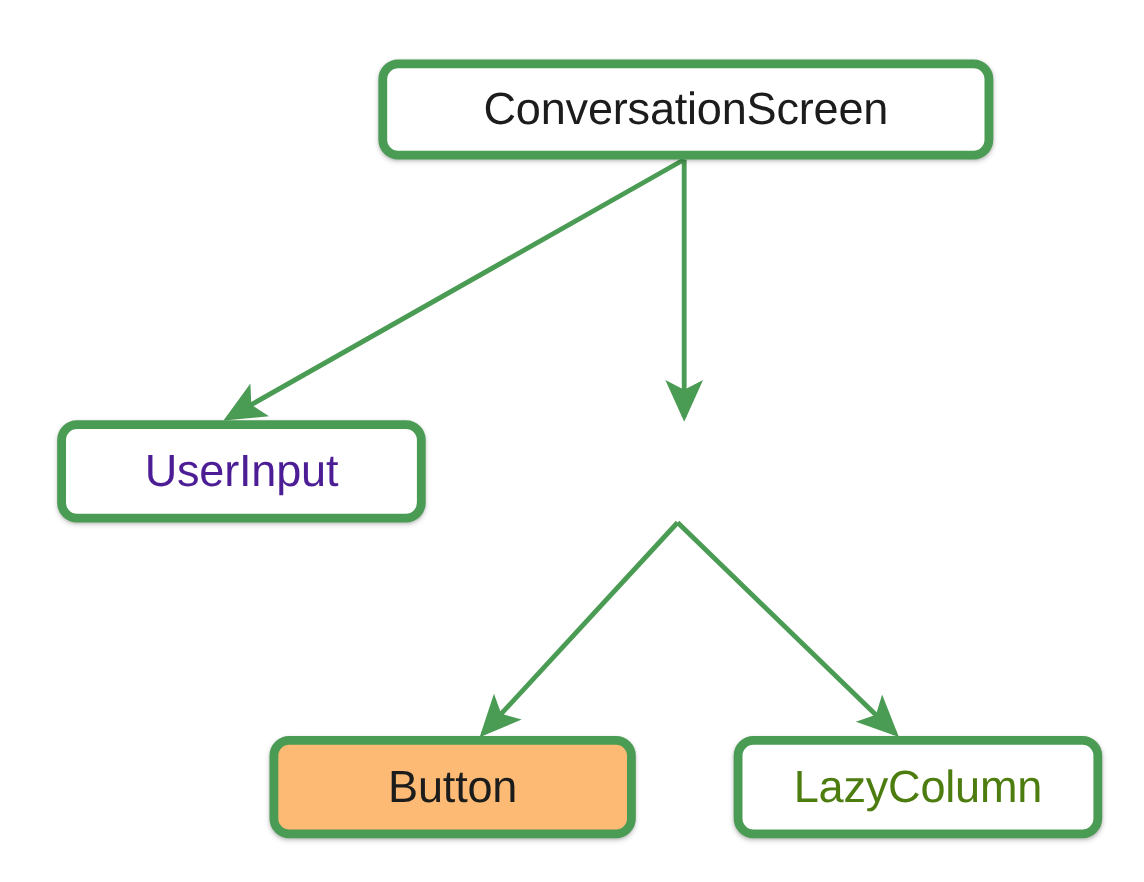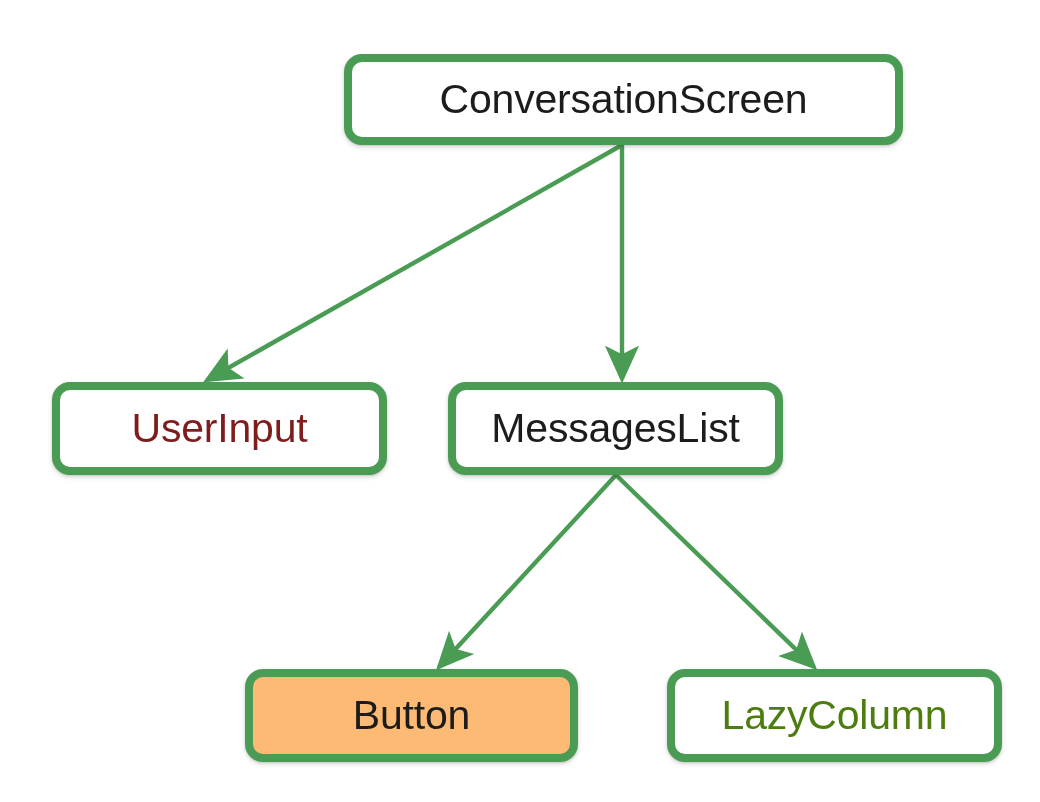--- a/index.html
+++ b/index.html
@@ -70,26 +70,23 @@
     <line x1="616" y1="475" x2="439" y2="667" stroke="#4a9b53" stroke-width="4.4" marker-end="url(#arrowhead)"></line>
 
     <line x1="616" y1="475" x2="814" y2="667" stroke="#4a9b53" stroke-width="4.4" marker-end="url(#arrowhead)"></line>
   </svg>
 
   <div class="node" id="node-conversation-screen" style="left: 344px; top: 54px; width: 559px; height: 91px; border-color: rgb(74, 155, 83); background: rgb(255, 255, 255);">
     <span class="node-label" style="color: rgb(28, 28, 28);">ConversationScreen</span>
   </div>
 
   <div class="node" id="node-user-input" style="left: 52px; top: 382px; width: 335px; height: 93px; border-color: rgb(74, 155, 83); background: rgb(255, 255, 255);">
-    <span class="node-label" style="color: #7f1d1d;">UserInput</span>
+    <span class="node-label" style="color: #4c1d95;">UserInput</span>
   </div>
 
-  <div class="node" id="node-messages-list" style="left: 448px; top: 382px; width: 335px; height: 93px; border-color: rgb(74, 155, 83); background: rgb(255, 255, 255);">
-    <span class="node-label" style="color: rgb(28, 28, 28);">MessagesList</span>
-  </div>
 
   <div class="node" id="node-button" style="left: 245px; top: 669px; width: 333px; height: 93px; border-color: rgb(74, 155, 83); background: #fdba74;">
     <span class="node-label" style="color: rgb(28, 28, 28);">Button</span>
   </div>
 
   <div class="node" id="node-lazy-column" style="left: 667px; top: 669px; width: 335px; height: 93px; border-color: rgb(74, 155, 83); background: rgb(255, 255, 255);">
     <span class="node-label" style="color: #4d7c0f;">LazyColumn</span>
   </div>
 
 </div>

